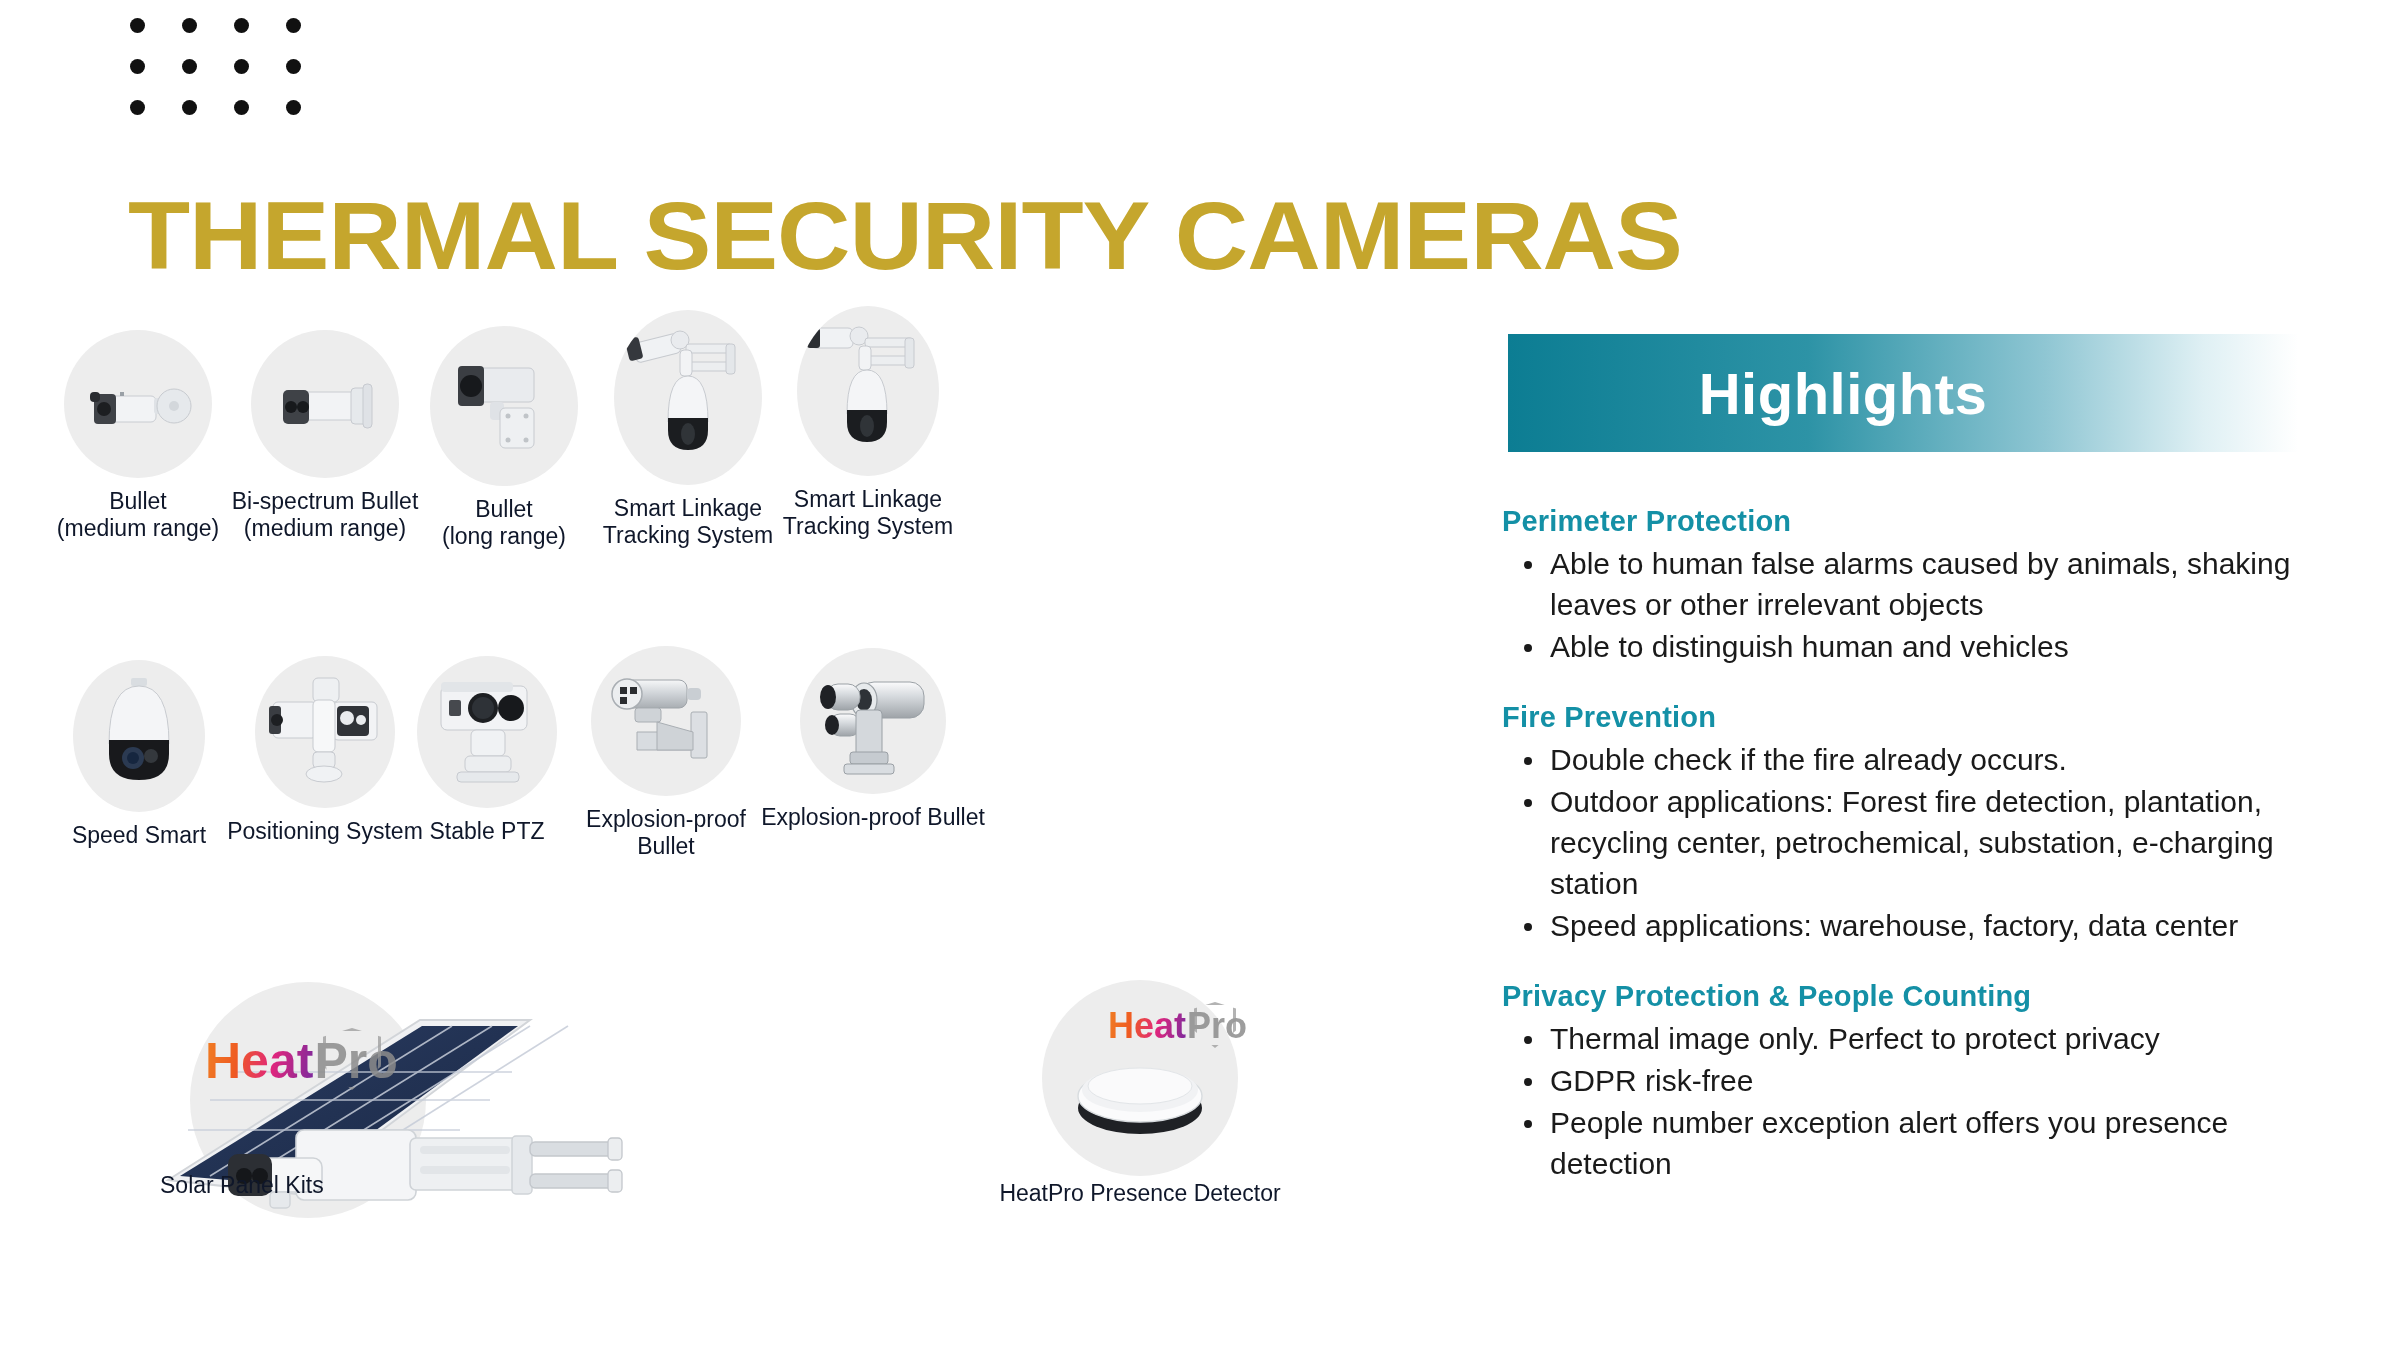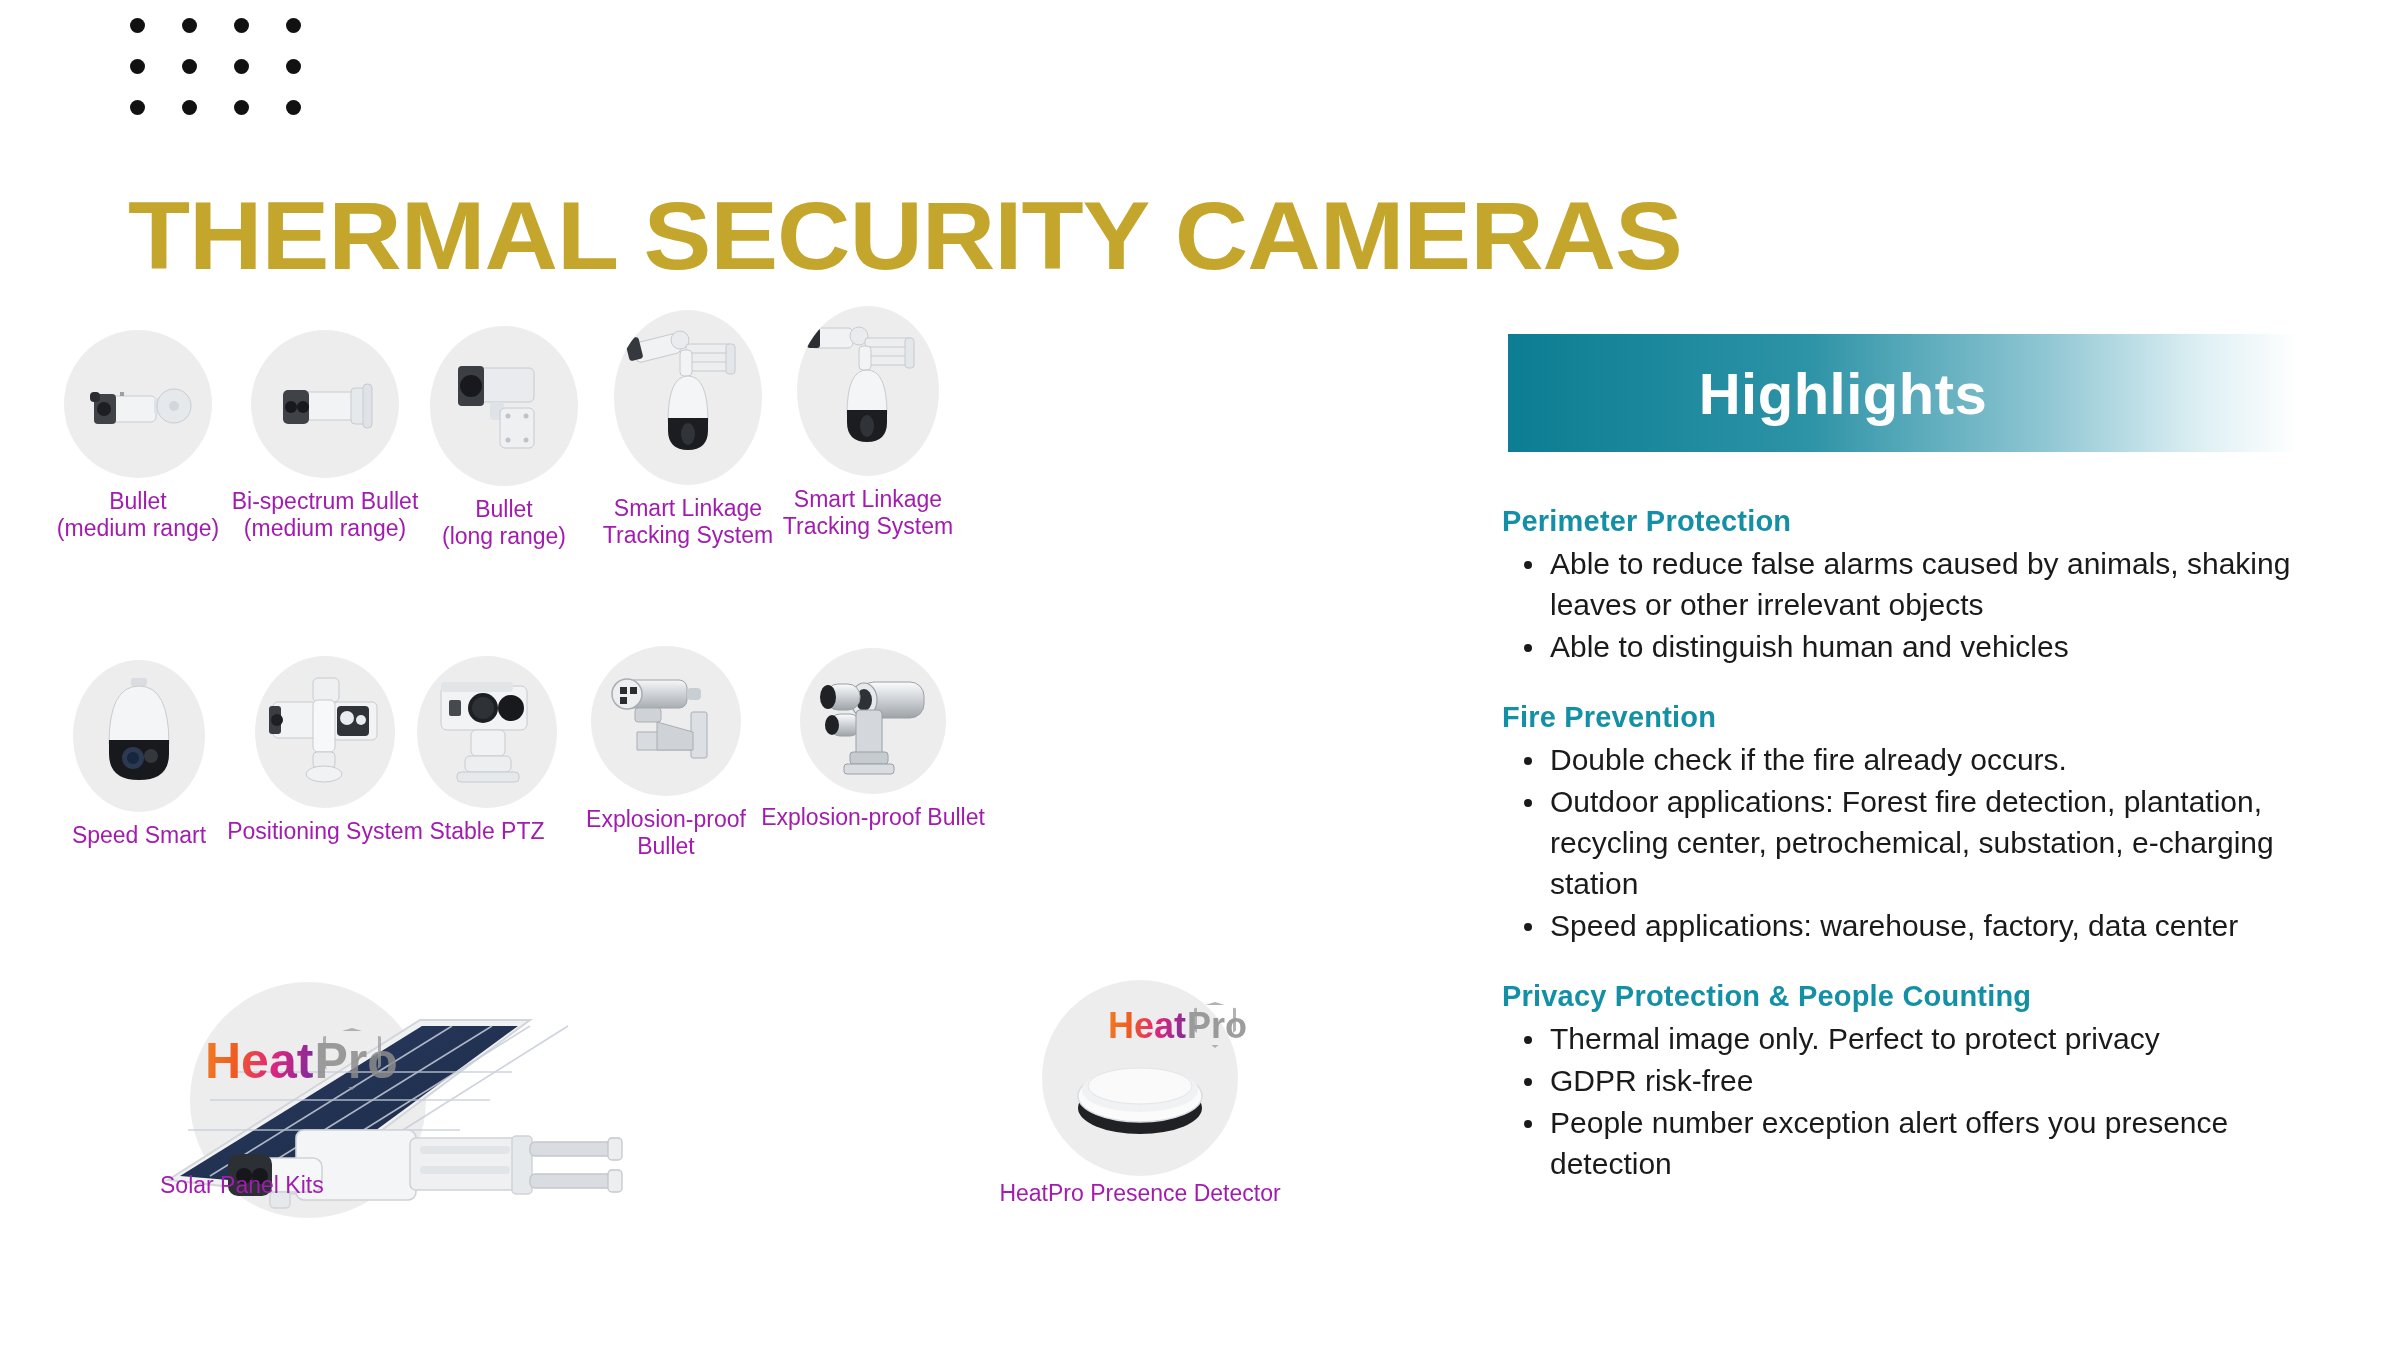--- a/index.html
+++ b/index.html
@@ -23,21 +23,21 @@
     font-size:96px; font-weight:bold; letter-spacing:-1px;
     color:#C5A62D; line-height:1; white-space:nowrap;
     transform: scaleX(1.06); transform-origin: left center;
   }
 
   
   .products { position:absolute; left:0; top:330px; width:1460px; height:1010px; }
   .prod { position:absolute; text-align:center; }
   .circle { border-radius:50%; background:#ededed; position:relative; overflow:hidden;
             margin:0 auto; }
-  .prod-label { font-size:23px; color:#a21caf; line-height:1.18; margin-top:10px;
+  .prod-label { font-size:23px; color:#0f172a; line-height:1.18; margin-top:10px;
                 white-space:pre-line; font-family:"Liberation Sans", sans-serif; }
 
   
   .art { position:absolute; left:0; top:0; width:100%; height:100%; }
 
   
   .hl-banner {
     position:absolute; left:1508px; top:334px; width:790px; height:118px;
     background: linear-gradient(to right, #0c7d93 0%, #2d93a6 38%, #8fc6d3 68%, #dff0f4 88%, #ffffff 100%);
   }
@@ -384,21 +384,21 @@
 
   <div class="hl-banner">
     <div class="hl-banner-text">Highlights</div>
   </div>
 
   <div class="hl-body">
 
     <div class="hl-section">
       <div class="hl-head">Perimeter Protection</div>
       <ul class="hl-list">
-        <li>Able to reduce false alarms caused by animals, shaking leaves or other irrelevant objects</li>
+        <li>Able to human false alarms caused by animals, shaking leaves or other irrelevant objects</li>
         <li>Able to distinguish human and vehicles</li>
       </ul>
     </div>
 
     <div class="hl-section">
       <div class="hl-head">Fire Prevention</div>
       <ul class="hl-list">
         <li>Double check if the fire already occurs.</li>
         <li>Outdoor applications: Forest fire detection, plantation, recycling center, petrochemical, substation, e-charging station</li>
         <li>Speed applications: warehouse, factory, data center</li>

